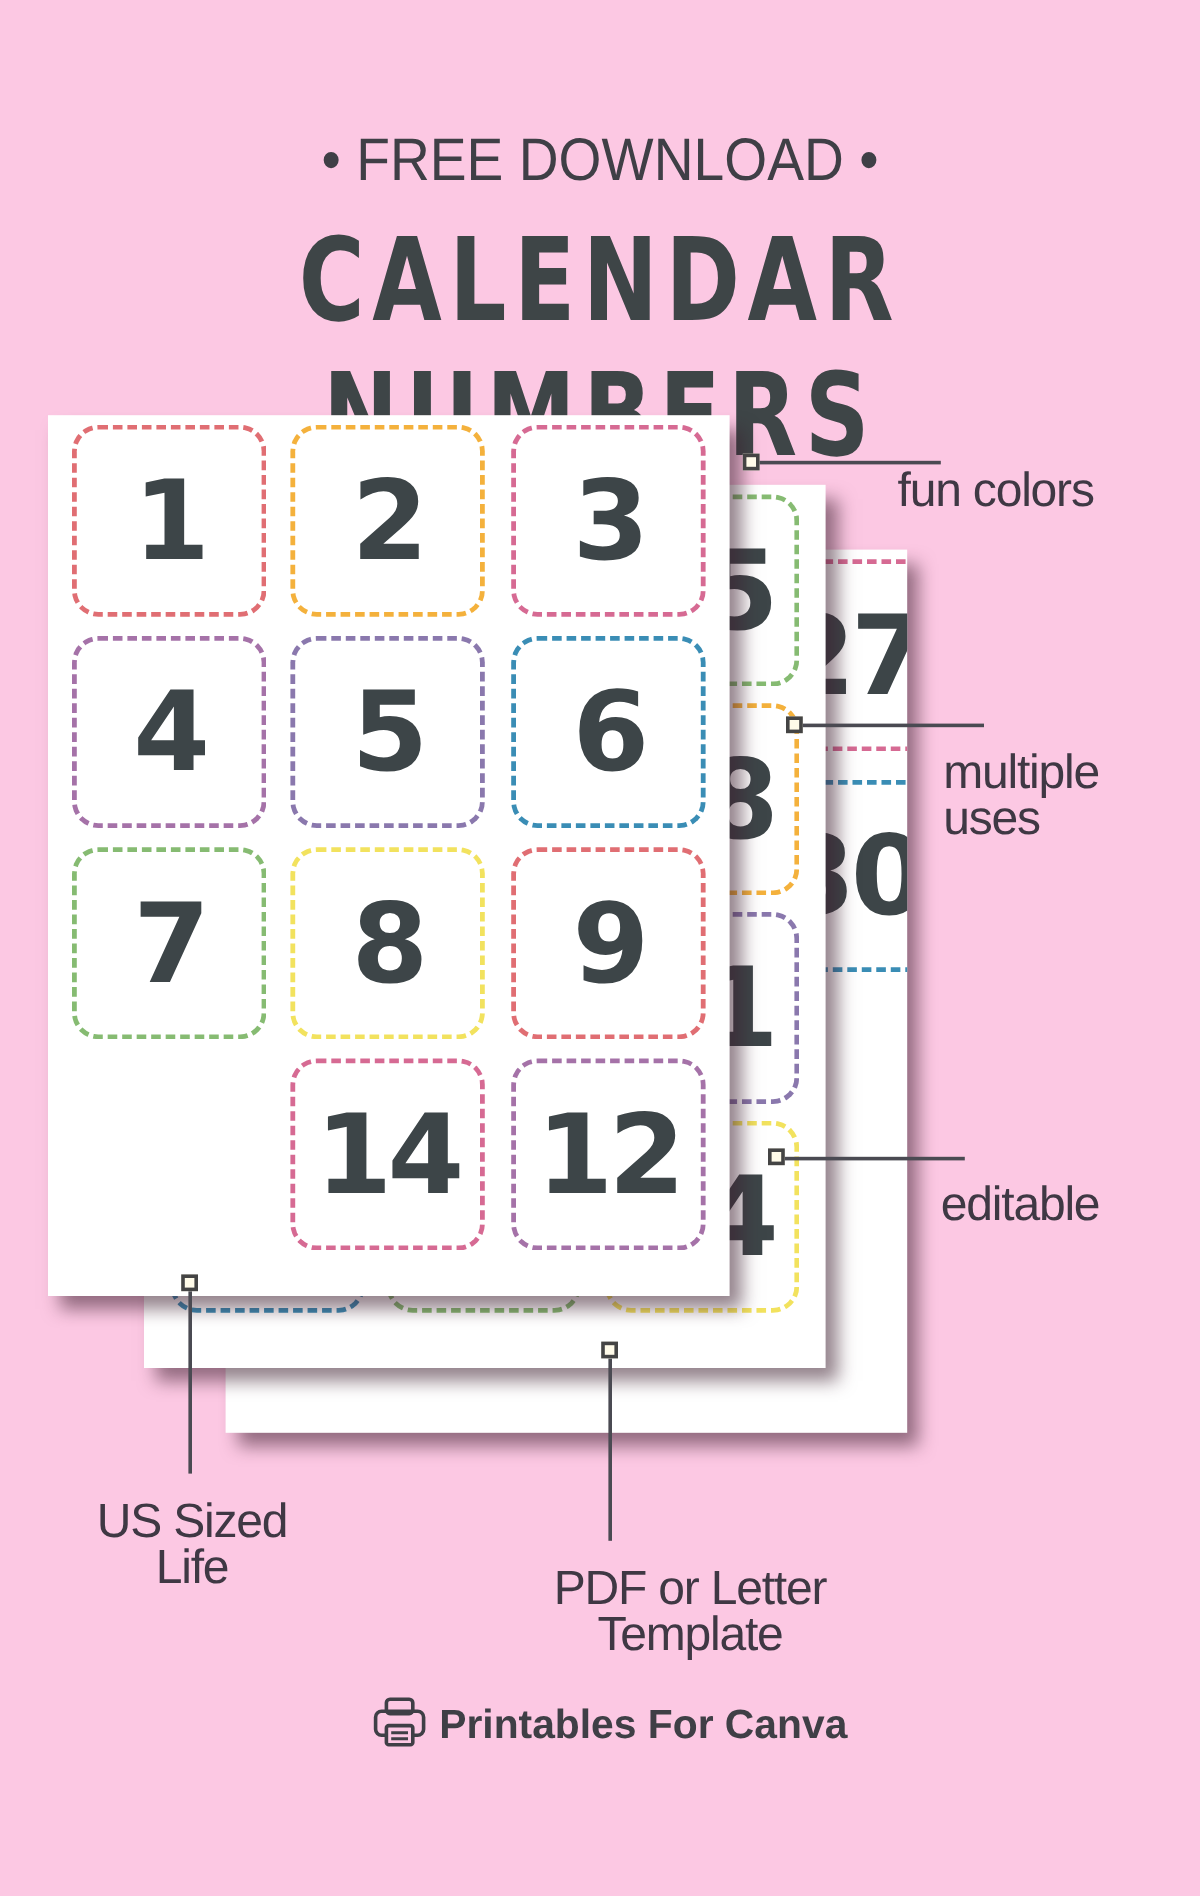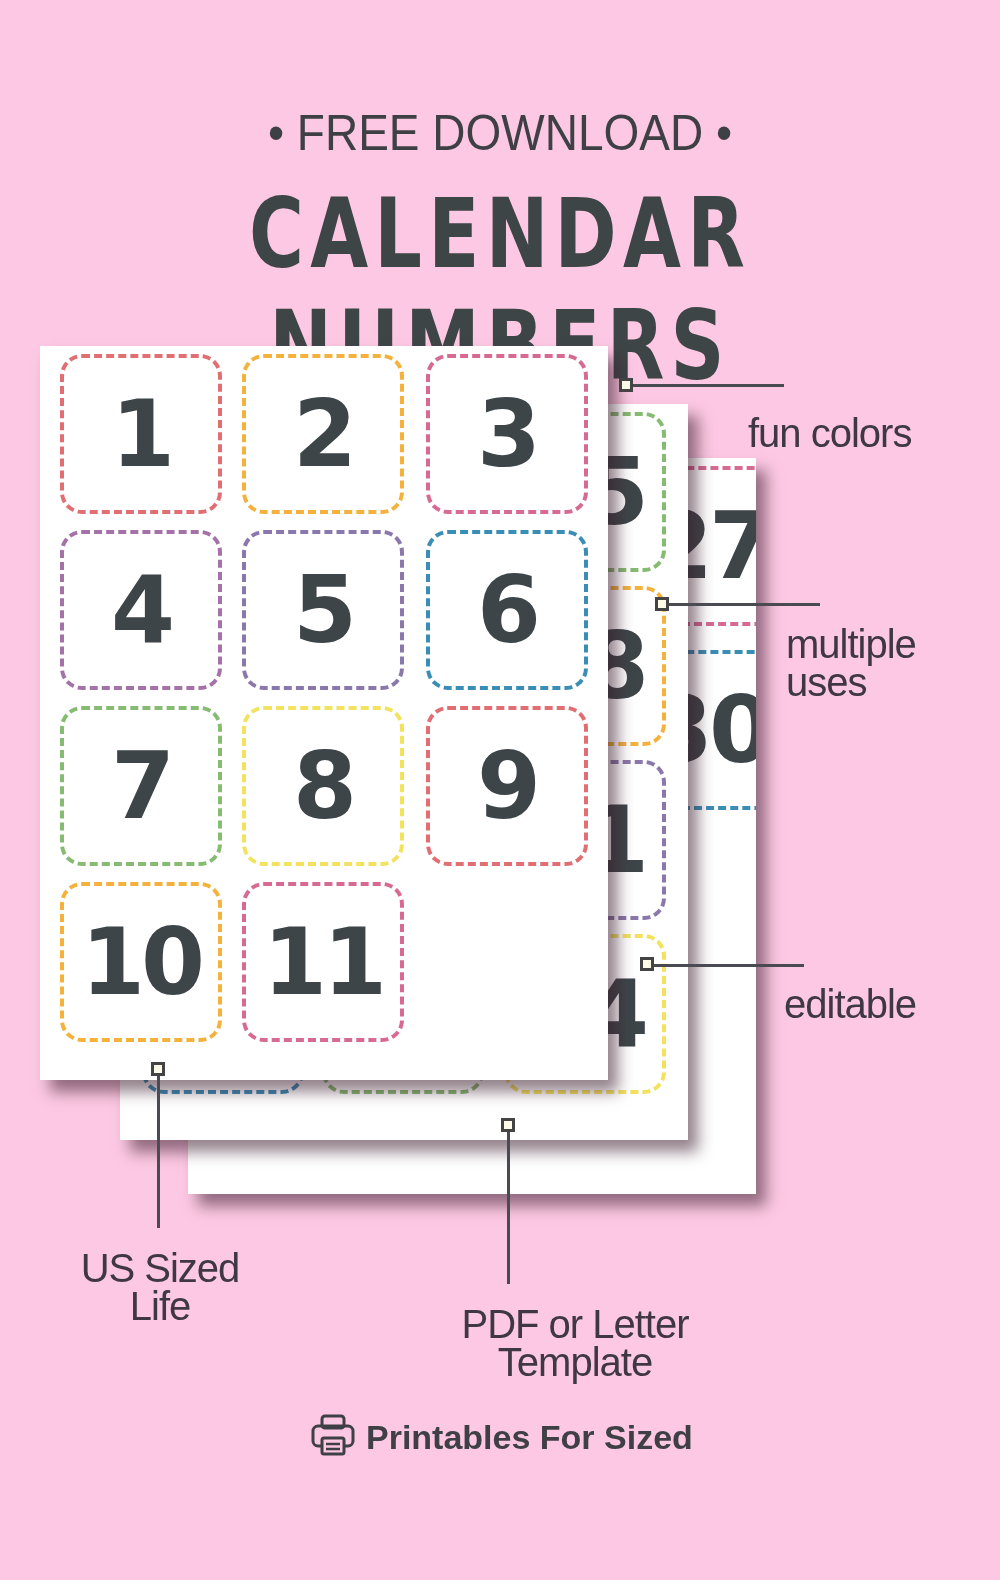--- a/index.html
+++ b/index.html
@@ -76,31 +76,31 @@
   <div class="card" style="left:20px;top:360px;border-color:#86bb72;">
       <span class="num">7</span>
     </div>
   <div class="card" style="left:202px;top:360px;border-color:#f2e25e;">
       <span class="num">8</span>
     </div>
   <div class="card" style="left:386px;top:360px;border-color:#e06e73;">
       <span class="num">9</span>
     </div>
 
-  <div class="card" style="left:20px;top:536px;border-color:#f4b13c;">
-      <span class="num">10</span>
+  <div class="card" style="left:202px;top:536px;border-color:#d66a93;">
+      <span class="num">14</span>
     </div>
-  <div class="card" style="left:202px;top:536px;border-color:#d66a93;">
-      <span class="num">11</span>
+  <div class="card" style="left:386px;top:536px;border-color:#a572a8;">
+      <span class="num">12</span>
     </div>
 </div>
 
 <div class="hline" style="left:632px;top:384px;width:152px;"></div>
 <div class="dot" style="left:619px;top:378px;"></div>
-<div class="label" style="left:748px;top:413px;">fun colors</div>
+<div class="label" style="left:748px;top:389px;">fun colors</div>
 
 <div class="hline" style="left:668px;top:603px;width:152px;"></div>
 <div class="dot" style="left:655px;top:597px;"></div>
 <div class="label" style="left:786px;top:624px;">multiple</div>
 <div class="label" style="left:786px;top:662px;">uses</div>
 
 <div class="hline" style="left:652px;top:964px;width:152px;"></div>
 <div class="dot" style="left:640px;top:957px;"></div>
 <div class="label" style="left:784px;top:984px;">editable</div>
 
@@ -117,14 +117,14 @@
 <div class="brand">
   <span>
     <svg width="46" height="42" viewBox="0 0 46 42">
       <rect x="12" y="2" width="22" height="12" rx="3" fill="none" stroke="#3f3f46" stroke-width="3"></rect>
       <rect x="3" y="12" width="40" height="20" rx="5" fill="none" stroke="#3f3f46" stroke-width="3"></rect>
       <rect x="12" y="24" width="22" height="16" rx="2" fill="#fcc8e3" stroke="#3f3f46" stroke-width="3"></rect>
       <line x1="16" y1="30" x2="30" y2="30" stroke="#3f3f46" stroke-width="2.5"></line>
       <line x1="16" y1="35" x2="30" y2="35" stroke="#3f3f46" stroke-width="2.5"></line>
     </svg>
   </span>
-  <span class="brand-text">Printables For Sized</span>
+  <span class="brand-text">Printables For Canva</span>
 </div>
 
 </body></html>

